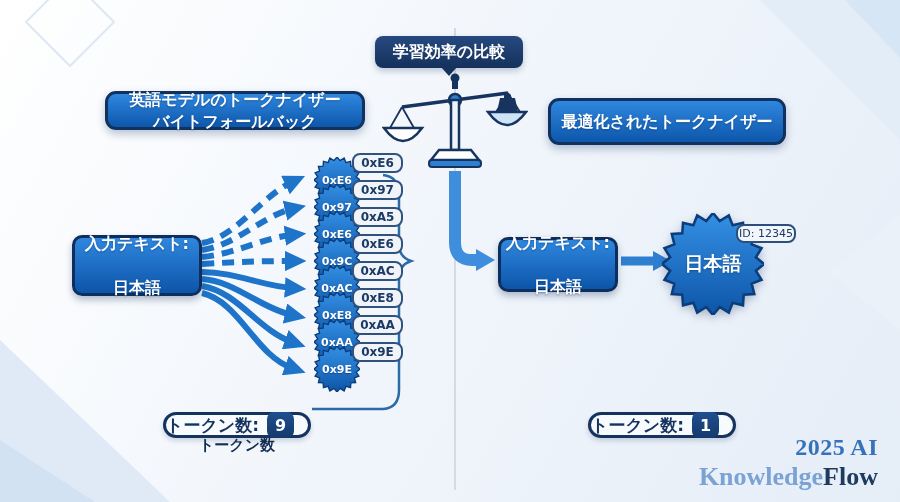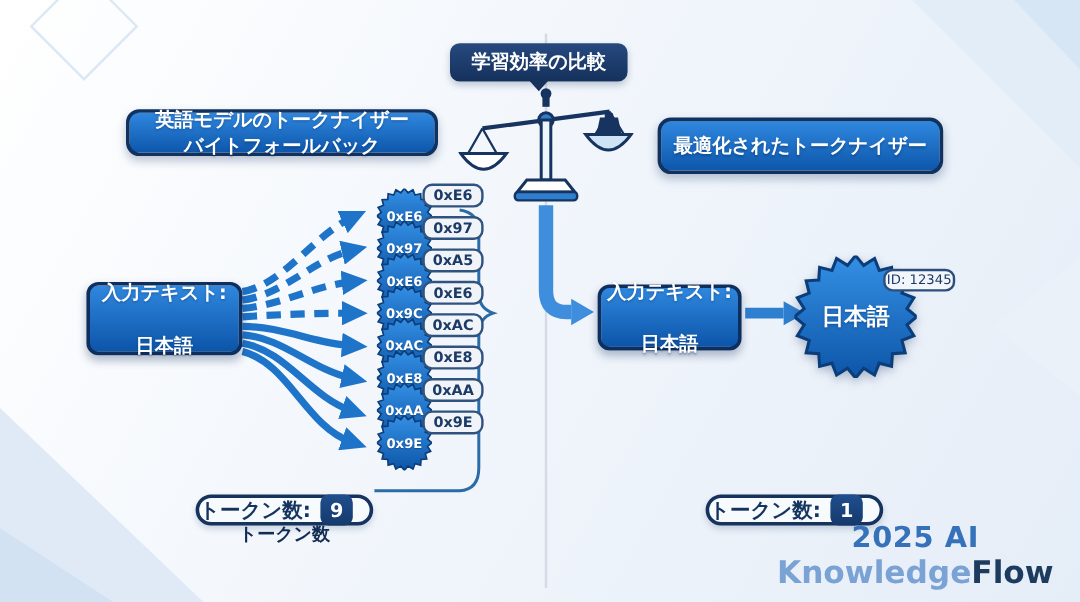--- a/index.html
+++ b/index.html
@@ -76,21 +76,21 @@
     filter:drop-shadow(0 3px 4px rgba(16,48,96,.3)); }
   .starburst .st { position:absolute; left:0; top:0; width:100%; height:100%;
     display:flex; align-items:center; justify-content:center;
     color:#fff; font-size:19px; font-weight:bold; text-shadow:0 1px 2px rgba(8,40,85,.45); }
 
   .id-pill { position:absolute; left:736px; top:224px; width:60px; height:19px; z-index:6;
     background:#f2f6fa; border:2px solid #2c4e7c; border-radius:8px;
     display:flex; align-items:center; justify-content:center;
     font-size:11px; font-weight:normal; color:#1b3a66; }
 
-  .footer { position:absolute; right:22px; top:434px; text-align:center; z-index:5; }
+  .footer { position:absolute; right:22px; top:434px; text-align:right; z-index:5;font-family:Liberation Serif, serif; }
   .footer .year { font-size:24px; font-weight:600; color:#3672b9; letter-spacing:.5px; }
   .footer .brand { font-size:26px; margin-top:1px; }
   .footer .brand .a { color:#7aa2d4; font-weight:600; }
   .footer .brand .b { color:#1d3a5f; font-weight:700; }
 </style>
 </head>
 <body>
 
 <div class="stage">
 

